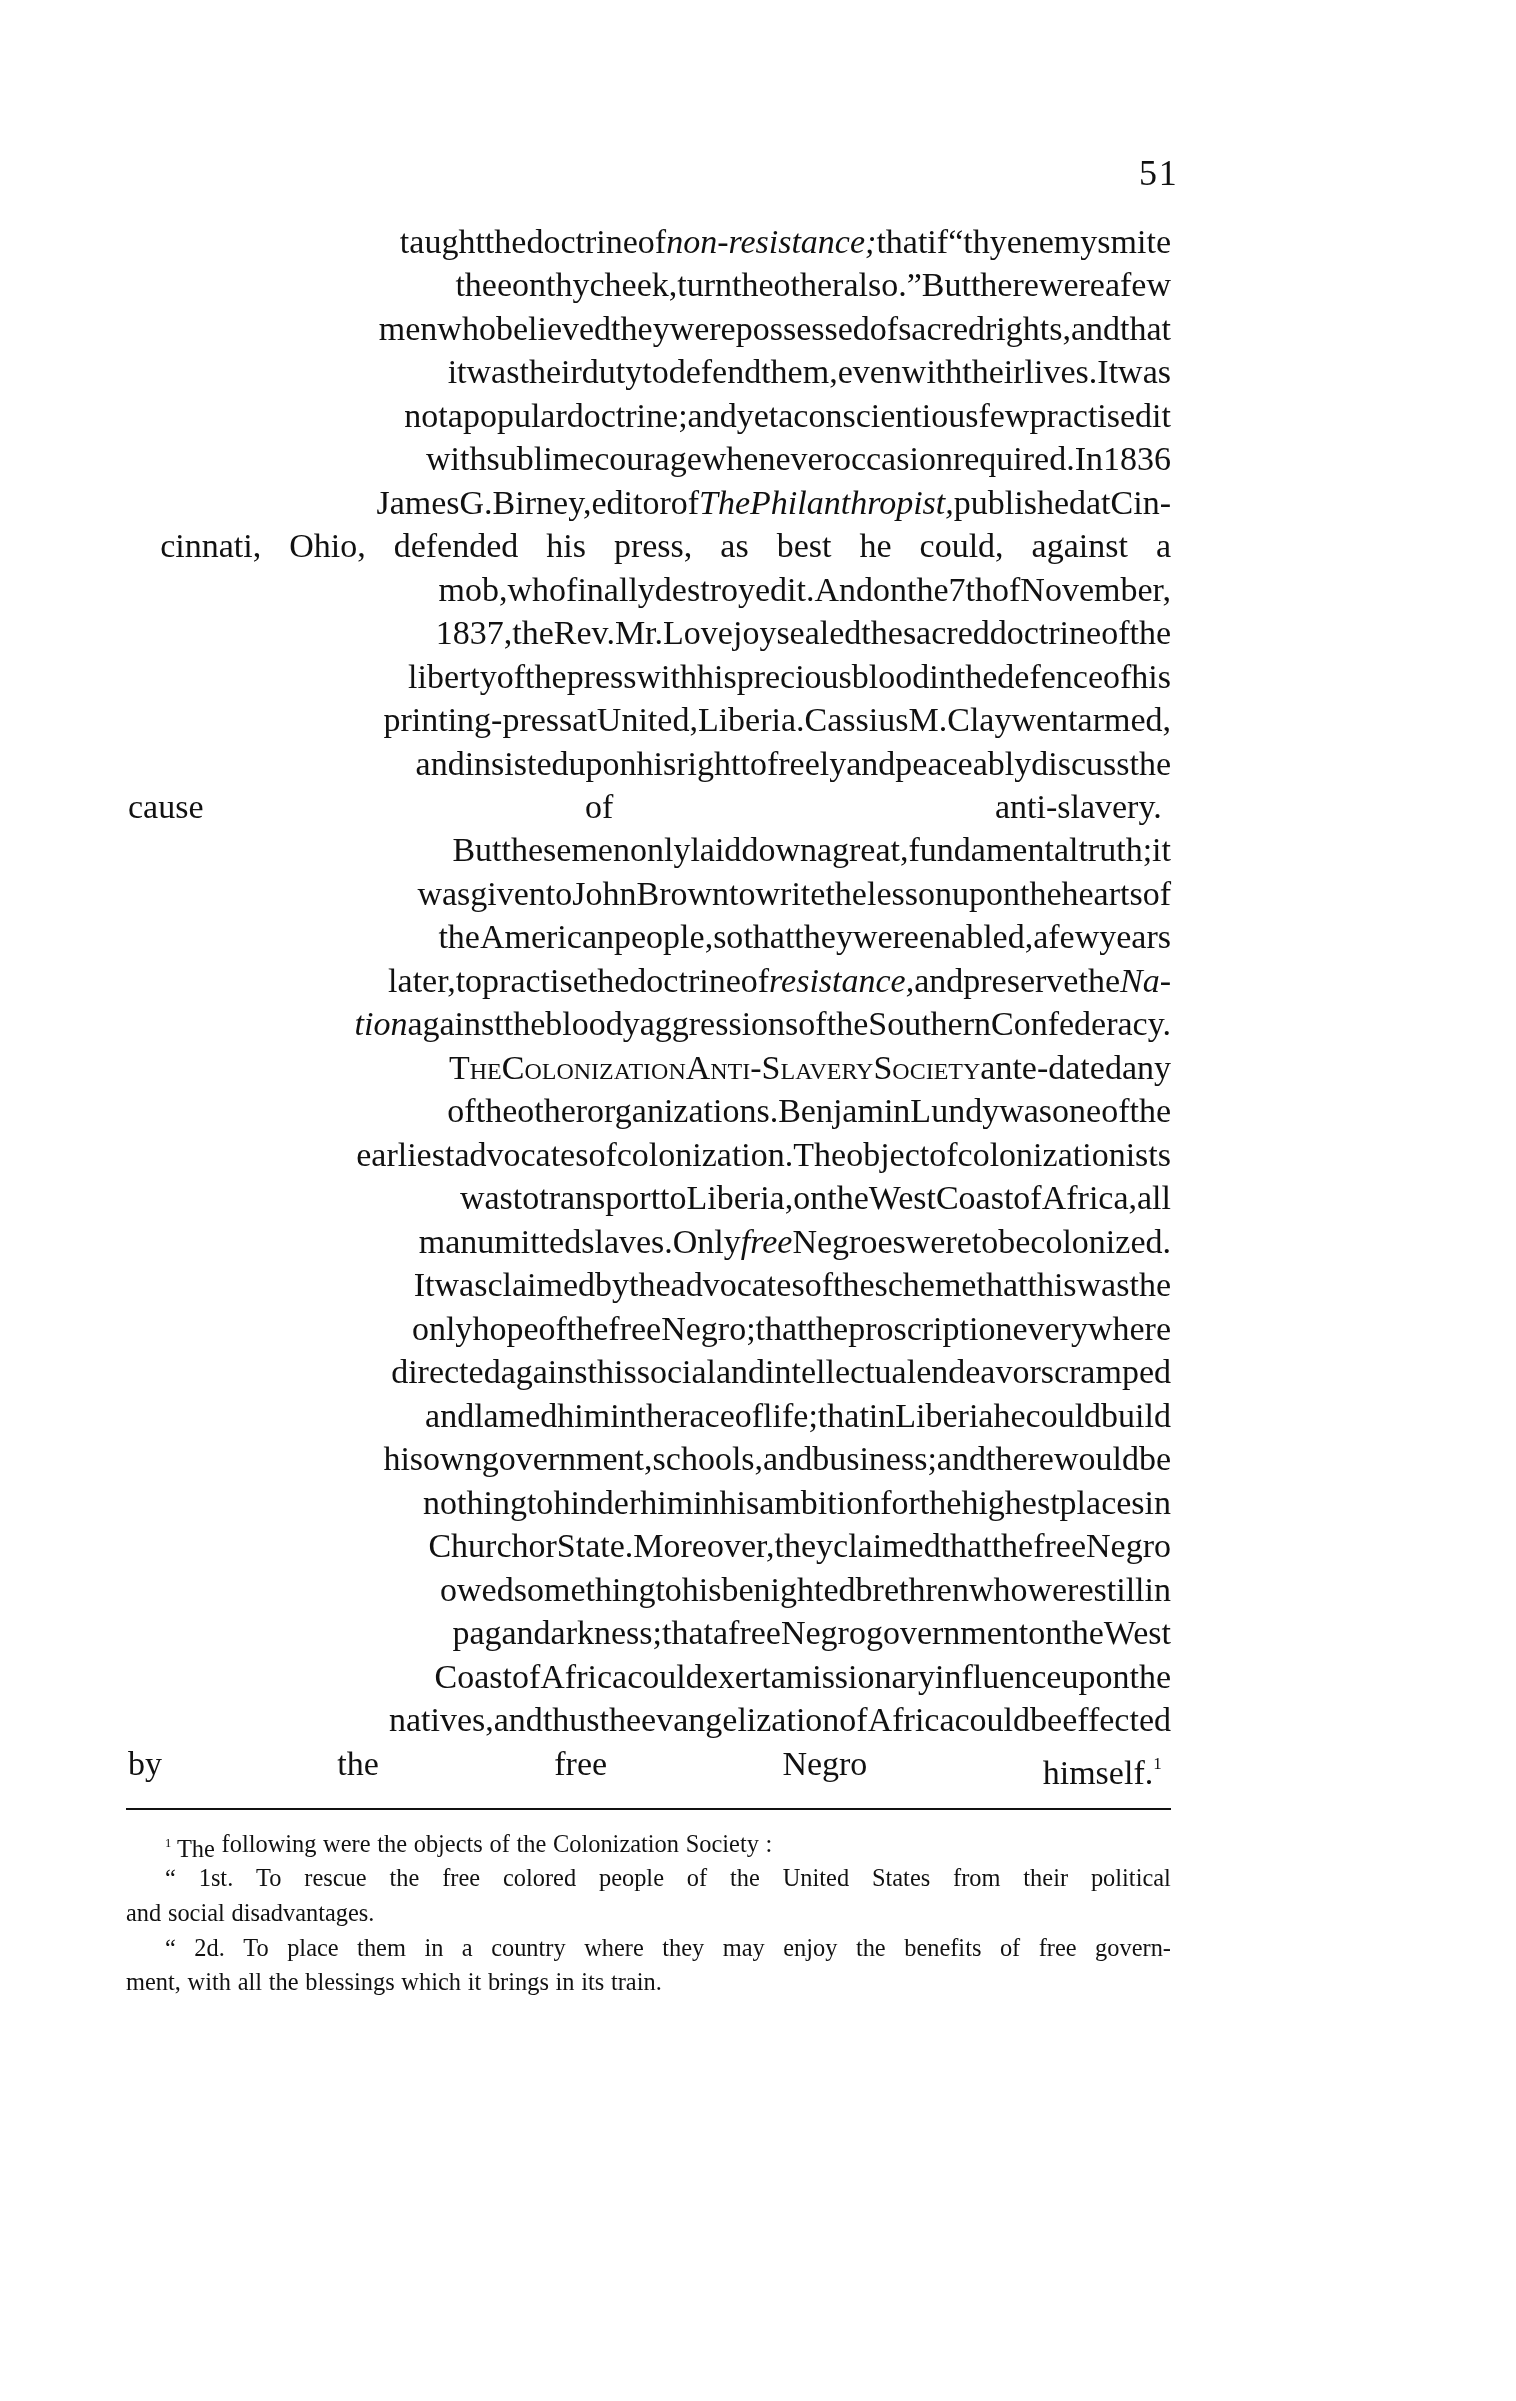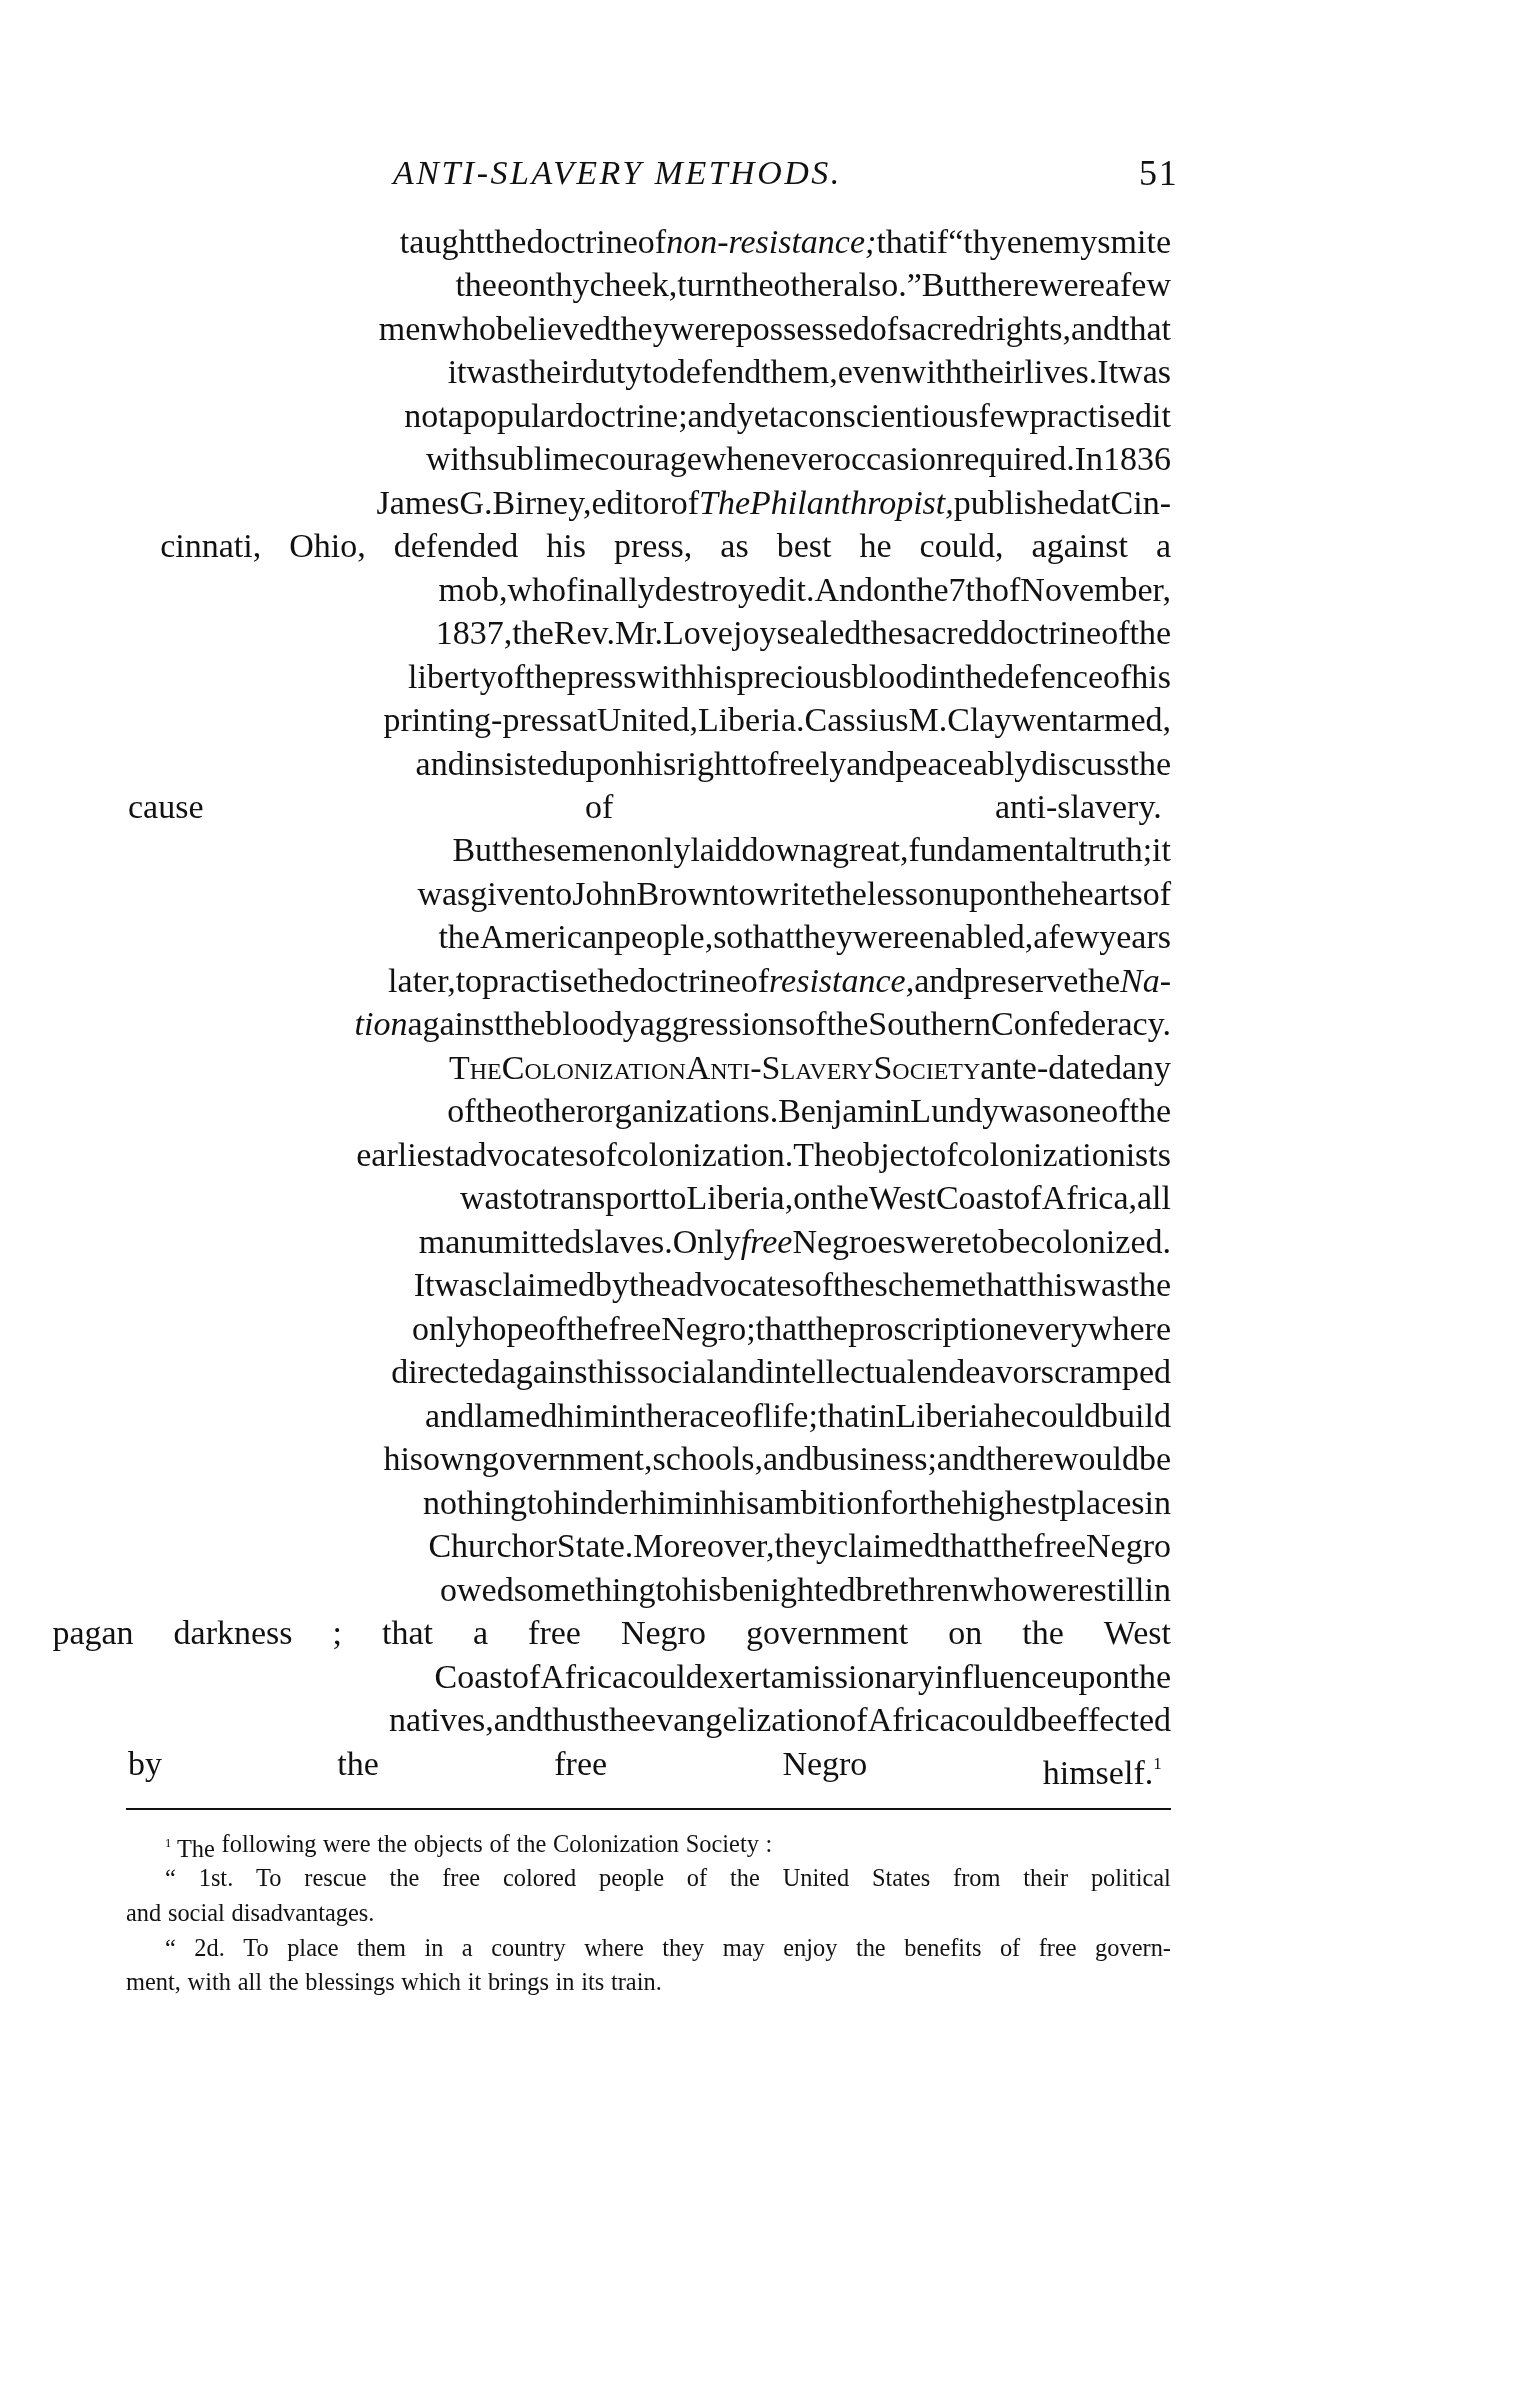--- a/index.html
+++ b/index.html
@@ -25,21 +25,20 @@
            white-space: nowrap; display: flex; justify-content: space-between; }
   .fline.last { justify-content: flex-start; }
   .fline.last .w { margin-right: 6.7px; }
   .fline.indent { padding-left: 39px; box-sizing: border-box; }
   .fsup { font-size: 12.6px; vertical-align: 10px; }
 </style>
 </head>
 <body>
 
 <div class="page">
-  <div class="running-head">ANTI-SLAVERY METHODS.</div>
   <div class="page-number">51</div>
 
   <div class="body-text" id="body-text">
       <div class="line" style="top: 221px;">
         <span class="w">taught</span>
         <span class="w">the</span>
         <span class="w">doctrine</span>
         <span class="w">of</span>
         <span class="w it">non-resistance;</span>
         <span class="w">that</span>
@@ -430,21 +429,21 @@
         <span class="w">something</span>
         <span class="w">to</span>
         <span class="w">his</span>
         <span class="w">benighted</span>
         <span class="w">brethren</span>
         <span class="w">who</span>
         <span class="w">were</span>
         <span class="w">still</span>
         <span class="w">in</span>
       </div>
-      <div class="line" style="top: 1612px; gap: 40px;">
+      <div class="line" style="top: 1612px;">
         <span class="w">pagan</span>
         <span class="w">darkness</span>
         <span class="w">;</span>
         <span class="w">that</span>
         <span class="w">a</span>
         <span class="w">free</span>
         <span class="w">Negro</span>
         <span class="w">government</span>
         <span class="w">on</span>
         <span class="w">the</span>

